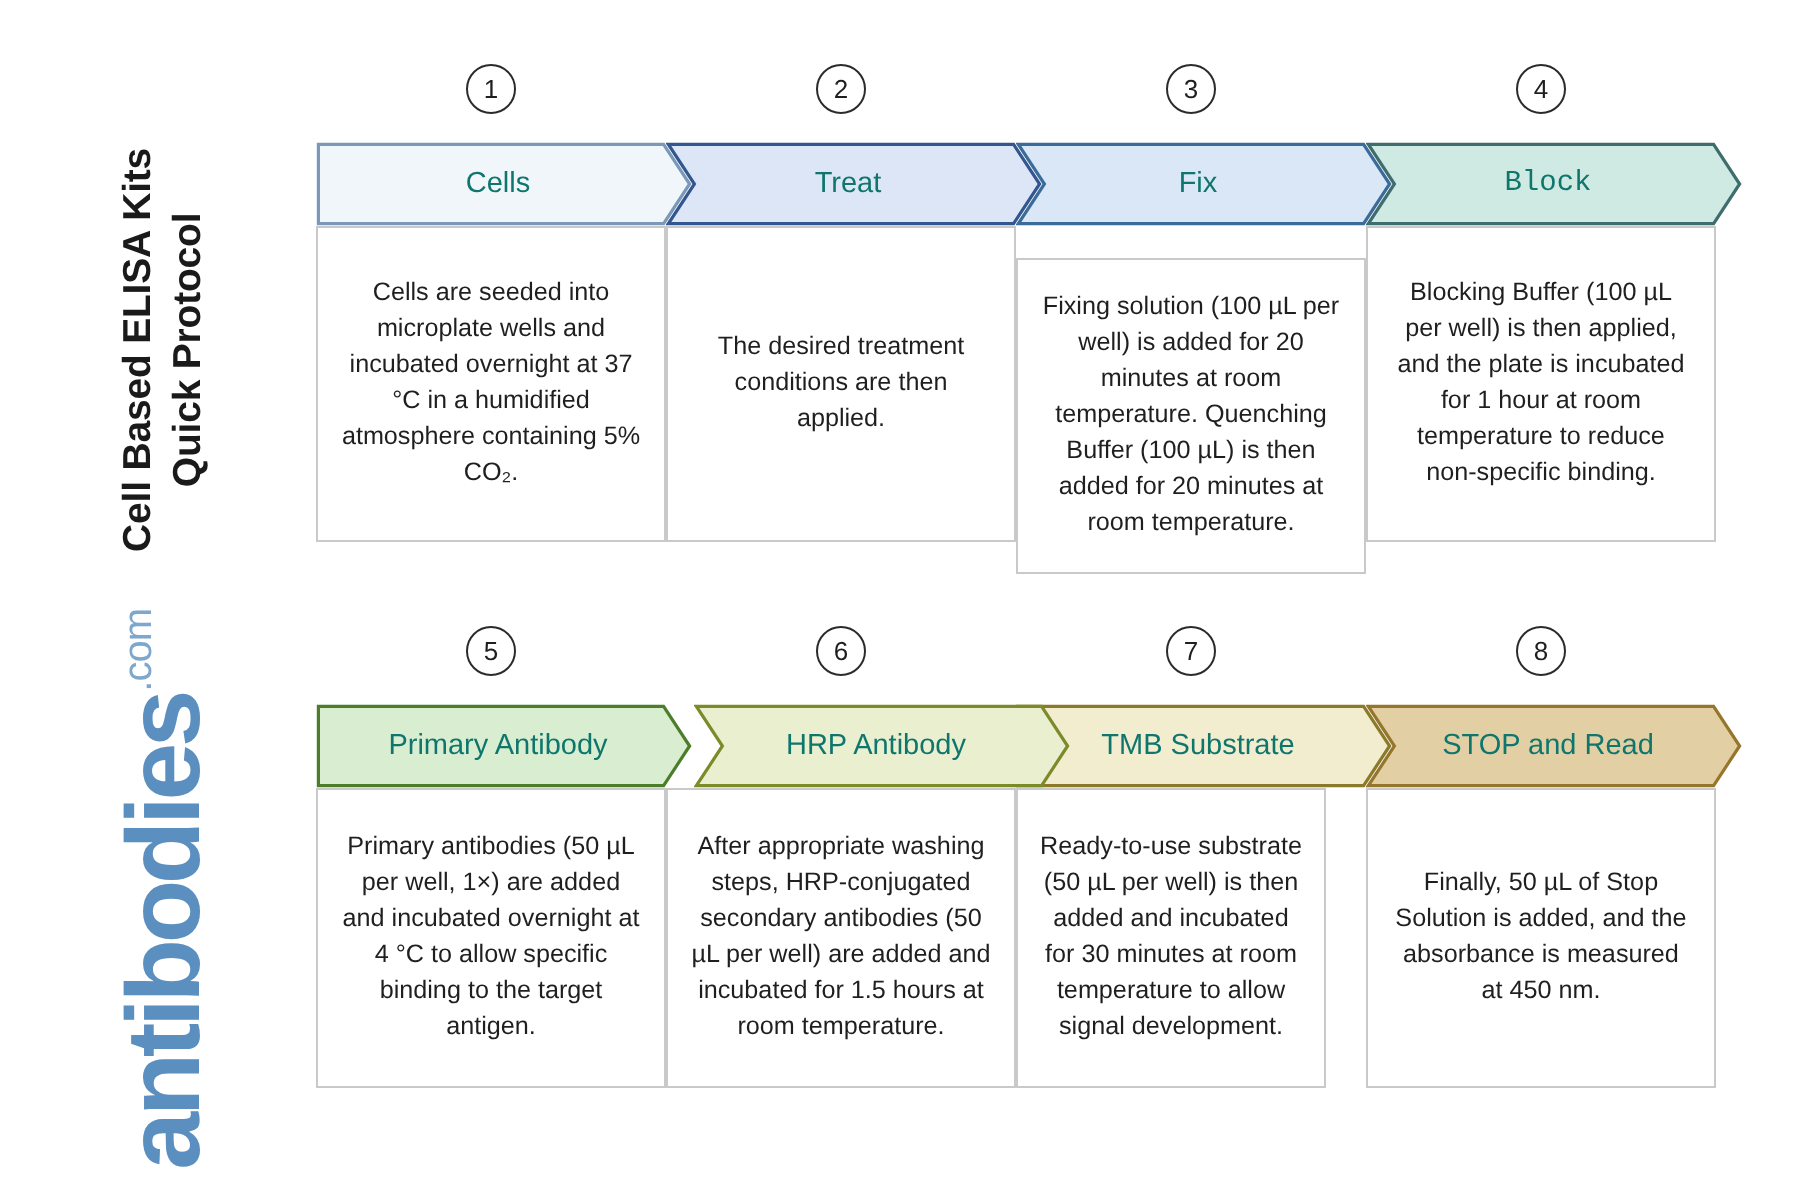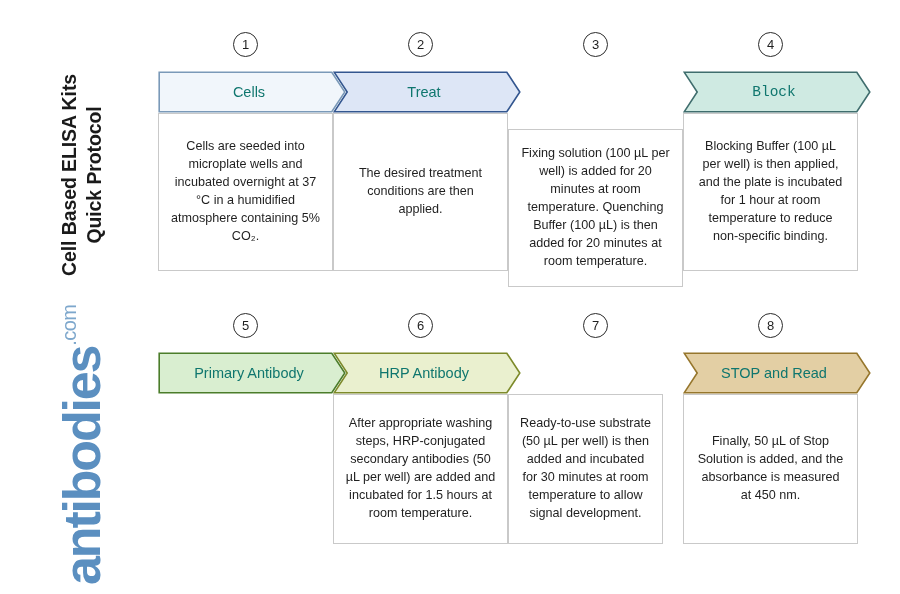--- a/index.html
+++ b/index.html
@@ -188,20 +188,28 @@
         <span class="chev-label">Cells</span>
       </div>
       <div class="chev" style="left: 175px; width: 188px; z-index: 3;">
         <div class="chev-bg">
           <svg viewBox="0 0 188 42" preserveAspectRatio="none">
             <path d="M1.2,1.2 L173.8,1.2 L186.8,21 L173.8,40.8 L1.2,40.8 L14.2,21 Z" fill="#dde6f6" stroke="#33568f" stroke-width="1.6" stroke-linejoin="miter"></path>
           </svg>
         </div>
         <span class="chev-label">Treat</span>
       </div>
+      <div class="chev" style="left: 350px; width: 188px; z-index: 2;">
+        <div class="chev-bg">
+          <svg viewBox="0 0 188 42" preserveAspectRatio="none">
+            <path d="M1.2,1.2 L173.8,1.2 L186.8,21 L173.8,40.8 L1.2,40.8 L14.2,21 Z" fill="#d9e7f6" stroke="#3b6c99" stroke-width="1.6" stroke-linejoin="miter"></path>
+          </svg>
+        </div>
+        <span class="chev-label">Fix</span>
+      </div>
       <div class="chev" style="left: 525px; width: 188px; z-index: 1; font-family: Liberation Mono, monospace;">
         <div class="chev-bg">
           <svg viewBox="0 0 188 42" preserveAspectRatio="none">
             <path d="M1.2,1.2 L173.8,1.2 L186.8,21 L173.8,40.8 L1.2,40.8 L14.2,21 Z" fill="#cfeae2" stroke="#3f6d6d" stroke-width="1.6" stroke-linejoin="miter"></path>
           </svg>
         </div>
         <span class="chev-label">Block</span>
       </div>
     </div>
   <div class="body-band">
@@ -229,38 +237,49 @@
     </div>
   <div class="chev-band">
       <div class="chev" style="left: 0px; width: 188px; z-index: 4;">
         <div class="chev-bg">
           <svg viewBox="0 0 188 42" preserveAspectRatio="none">
             <path d="M1.2,1.2 L173.8,1.2 L186.8,21 L173.8,40.8 L1.2,40.8 Z" fill="#d9eed0" stroke="#4b7d2a" stroke-width="1.6" stroke-linejoin="miter"></path>
           </svg>
         </div>
         <span class="chev-label">Primary Antibody</span>
       </div>
-      <div class="chev" style="left: 175px; width: 188px; z-index: 3; justify-content: center;">
+      <div class="chev" style="left: 189px; width: 188px; z-index: 3; justify-content: center;">
         <div class="chev-bg">
           <svg viewBox="0 0 188 42" preserveAspectRatio="none">
             <path d="M1.2,1.2 L173.8,1.2 L186.8,21 L173.8,40.8 L1.2,40.8 L14.2,21 Z" fill="#eaf0cf" stroke="#7d8a2a" stroke-width="1.6" stroke-linejoin="miter"></path>
           </svg>
         </div>
         <span class="chev-label">HRP Antibody</span>
       </div>
+      <div class="chev" style="left: 350px; width: 188px; z-index: 2;">
+        <div class="chev-bg">
+          <svg viewBox="0 0 188 42" preserveAspectRatio="none">
+            <path d="M1.2,1.2 L173.8,1.2 L186.8,21 L173.8,40.8 L1.2,40.8 L14.2,21 Z" fill="#f3edd0" stroke="#8a7a2a" stroke-width="1.6" stroke-linejoin="miter"></path>
+          </svg>
+        </div>
+        <span class="chev-label">TMB Substrate</span>
+      </div>
       <div class="chev" style="left: 525px; width: 188px; z-index: 1;">
         <div class="chev-bg">
           <svg viewBox="0 0 188 42" preserveAspectRatio="none">
             <path d="M1.2,1.2 L173.8,1.2 L186.8,21 L173.8,40.8 L1.2,40.8 L14.2,21 Z" fill="#e3cfa4" stroke="#96762c" stroke-width="1.6" stroke-linejoin="miter"></path>
           </svg>
         </div>
         <span class="chev-label">STOP and Read</span>
       </div>
     </div>
   <div class="body-band">
+      <div class="body-cell" style="left: 0px; width: 175px;">
+        <p>Primary antibodies (50 µL per well, 1×) are added and incubated overnight at 4 °C to allow specific binding to the target antigen.</p>
+      </div>
       <div class="body-cell" style="left: 175px; width: 175px;">
         <p>After appropriate washing steps, HRP-conjugated secondary antibodies (50 µL per well) are added and incubated for 1.5 hours at room temperature.</p>
       </div>
       <div class="body-cell" style="left: 350px; width: 155px;">
         <p>Ready-to-use substrate (50 µL per well) is then added and incubated for 30 minutes at room temperature to allow signal development.</p>
       </div>
       <div class="body-cell" style="left: 525px; width: 175px;">
         <p>Finally, 50 µL of Stop Solution is added, and the absorbance is measured at 450 nm.</p>
       </div>
     </div>

